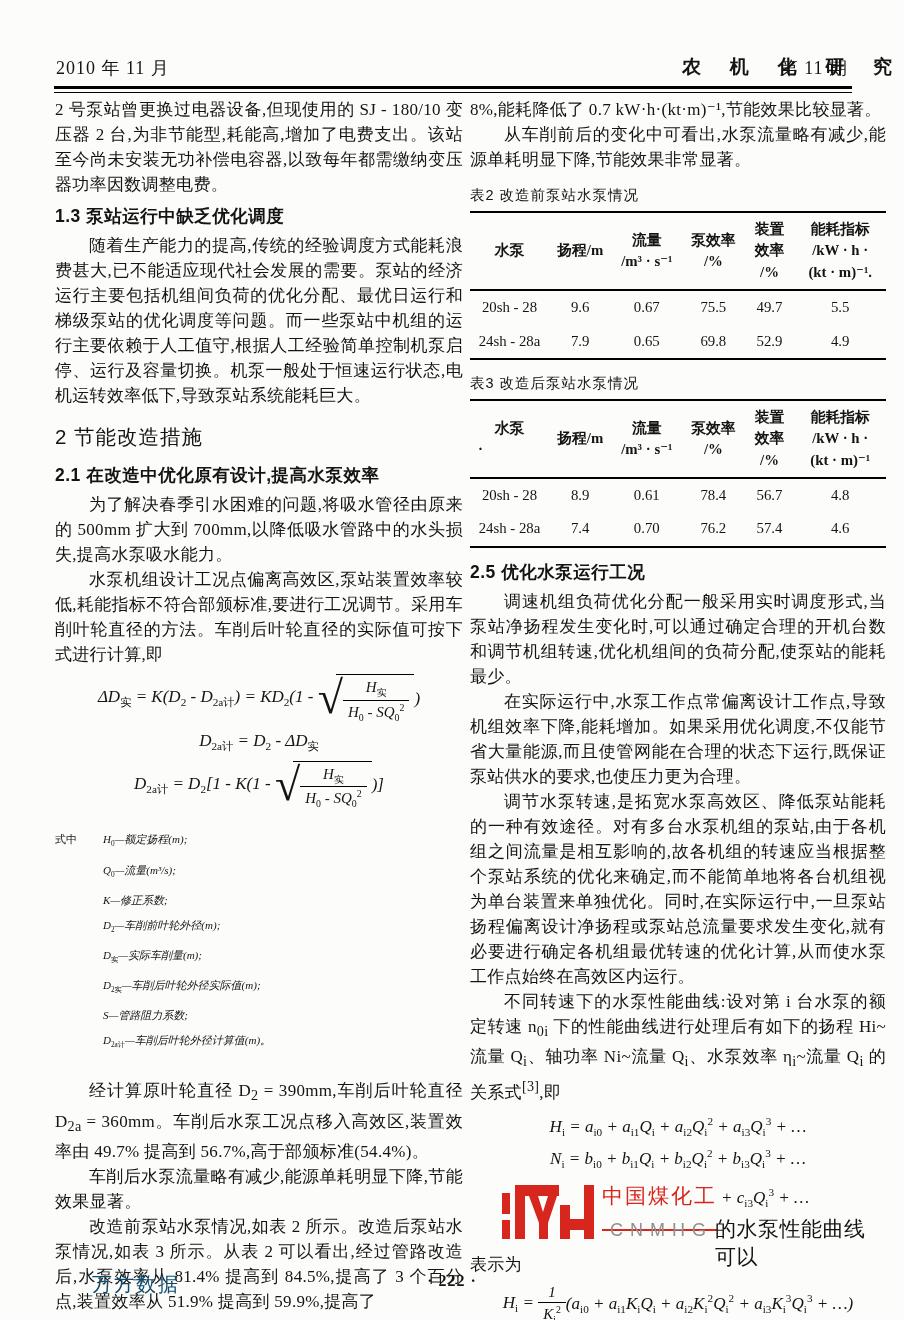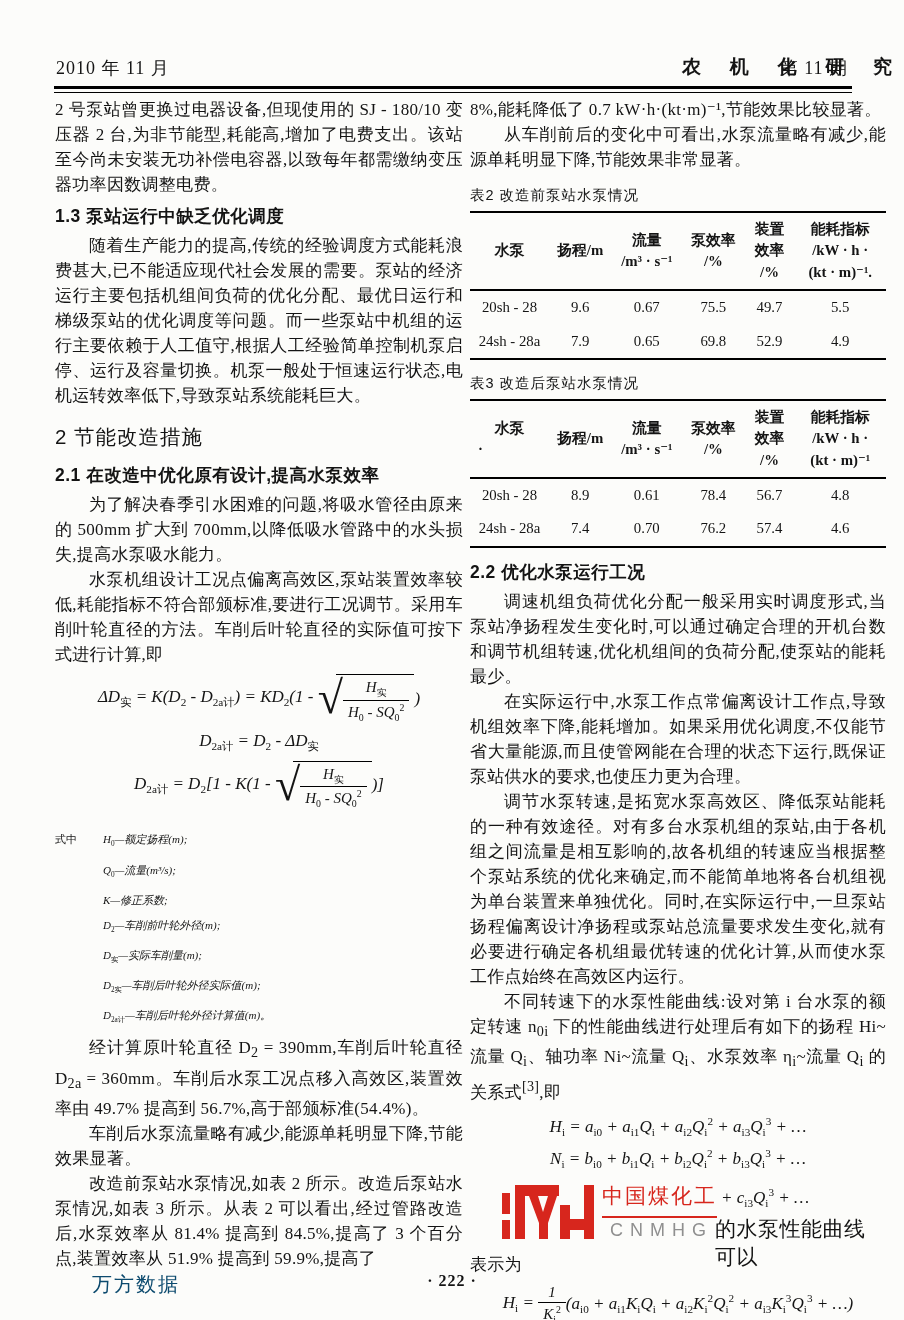--- a/index.html
+++ b/index.html
@@ -49,21 +49,21 @@
     font-size:14.8px;}
   table.dtable thead tr{border-bottom:2px solid #000;}
   table.dtable th{font-weight:600;padding:6px 2px;vertical-align:middle;}
   table.dtable th div{line-height:1.45;text-align:center;}
   table.dtable td{text-align:center;padding:7px 2px;line-height:1.3;}
   
   .wm-block{position:relative;height:74px;margin-top:4px;}
   .wm-logo{position:absolute;left:32px;top:3px;}
   .wm-line1{position:absolute;left:132px;top:4px;display:flex;align-items:baseline;}
   .wm-cn{font-family:"Liberation Sans","DejaVu Sans",sans-serif;font-size:21px;
-    letter-spacing:2px;padding-bottom:6px;border-bottom:2.4px solid;}
+    letter-spacing:2px;padding-bottom:19px;border-bottom:2.4px solid;}
   .wm-frag-math{font-size:17px;font-style:italic;margin-left:4px;}
   .wm-frag-math sub,.wm-frag-math sup{font-size:66%;font-style:normal;}
   .wm-line2{position:absolute;left:132px;top:37px;display:flex;align-items:baseline;margin-left:8px;}
   .wm-en{font-family:"Liberation Sans","DejaVu Sans",sans-serif;font-size:18px;letter-spacing:7px;}
   .wm-frag-cn{font-size:21px;margin-left:2px;letter-spacing:.5px;}
   
   .ft-stamp{position:absolute;left:92px;top:1271px;font-family:"Liberation Sans","DejaVu Sans",sans-serif;
     font-size:20px;color:#0c4a6e;letter-spacing:2px;}
   .ft-page{position:absolute;left:0;right:0;top:1272px;text-align:center;
     font-size:16px;font-weight:bold;letter-spacing:1px;}
@@ -112,24 +112,25 @@
   </div>
 
   <div class="vars">
     <span class="lbl">式中</span>
     <div class="vline">H<sub>0</sub>—额定扬程(m);</div>
     <div class="vline">Q<sub>0</sub>—流量(m³/s);</div>
     <div class="vline">K—修正系数;</div>
     <div class="vline">D<sub>2</sub>—车削前叶轮外径(m);</div>
     <div class="vline">D<sub>实</sub>—实际车削量(m);</div>
     <div class="vline">D<sub>2实</sub>—车削后叶轮外径实际值(m);</div>
+    <div class="vline">S—管路阻力系数;</div>
     <div class="vline">D<sub>2a计</sub>—车削后叶轮外径计算值(m)。</div>
   </div>
 
-  <p class="body" style="margin-top:2px">经计算原叶轮直径 D<sub>2</sub> = 390mm,车削后叶轮直径 D<sub>2a</sub> = 360mm。车削后水泵工况点移入高效区,装置效率由 49.7% 提高到 56.7%,高于部颁标准(54.4%)。</p>
+  <p class="body" style="margin-top:20px">经计算原叶轮直径 D<sub>2</sub> = 390mm,车削后叶轮直径 D<sub>2a</sub> = 360mm。车削后水泵工况点移入高效区,装置效率由 49.7% 提高到 56.7%,高于部颁标准(54.4%)。</p>
   <p class="body">车削后水泵流量略有减少,能源单耗明显下降,节能效果显著。</p>
   <p class="body">改造前泵站水泵情况,如表 2 所示。改造后泵站水泵情况,如表 3 所示。从表 2 可以看出,经过管路改造后,水泵效率从 81.4% 提高到 84.5%,提高了 3 个百分点,装置效率从 51.9% 提高到 59.9%,提高了</p>
 </div>
 
 <div class="col col-r">
   <p class="body noindent">8%,能耗降低了 0.7 kW·h·(kt·m)⁻¹,节能效果比较显著。</p>
   <p class="body">从车削前后的变化中可看出,水泵流量略有减少,能源单耗明显下降,节能效果非常显著。</p>
 
   <div class="tcap">表2  改造前泵站水泵情况</div>
   <table class="dtable">
@@ -225,21 +226,21 @@
         <td>24sh - 28a</td>
           <td>7.4</td>
           <td>0.70</td>
           <td>76.2</td>
           <td>57.4</td>
           <td>4.6</td>
       </tr>
     </tbody>
   </table>
 
-  <div class="h-sub" style="margin-top:12px">2.2  优化水泵运行工况</div>
+  <div class="h-sub" style="margin-top:12px">2.5  优化水泵运行工况</div>
   <p class="body">调速机组负荷优化分配一般采用实时调度形式,当泵站净扬程发生变化时,可以通过确定合理的开机台数和调节机组转速,优化机组间的负荷分配,使泵站的能耗最少。</p>
   <p class="body">在实际运行中,水泵工作点常偏离设计工作点,导致机组效率下降,能耗增加。如果采用优化调度,不仅能节省大量能源,而且使管网能在合理的状态下运行,既保证泵站供水的要求,也使压力更为合理。</p>
   <p class="body">调节水泵转速,是拓宽水泵高效区、降低泵站能耗的一种有效途径。对有多台水泵机组的泵站,由于各机组之间流量是相互影响的,故各机组的转速应当根据整个泵站系统的优化来确定,而不能简单地将各台机组视为单台装置来单独优化。同时,在实际运行中,一旦泵站扬程偏离设计净扬程或泵站总流量要求发生变化,就有必要进行确定各机组最优转速的优化计算,从而使水泵工作点始终在高效区内运行。</p>
   <p class="body">不同转速下的水泵性能曲线:设对第 i 台水泵的额定转速 n<sub>0i</sub> 下的性能曲线进行处理后有如下的扬程 Hi~流量 Q<sub>i</sub>、轴功率 Ni~流量 Q<sub>i</sub>、水泵效率 η<sub>i</sub>~流量 Q<sub>i</sub> 的关系式<sup>[3]</sup>,即</p>
 
   <div class="eq" style="margin-top:10px">
     <span class="mt">H<sub>i</sub> = a<sub>i0</sub> + a<sub>i1</sub>Q<sub>i</sub> + a<sub>i2</sub>Q<sub>i</sub><sup>2</sup> + a<sub>i3</sub>Q<sub>i</sub><sup>3</sup> + …</span>
   </div>
   <div class="eq">
     <span class="mt">N<sub>i</sub> = b<sub>i0</sub> + b<sub>i1</sub>Q<sub>i</sub> + b<sub>i2</sub>Q<sub>i</sub><sup>2</sup> + b<sub>i3</sub>Q<sub>i</sub><sup>3</sup> + …</span>

